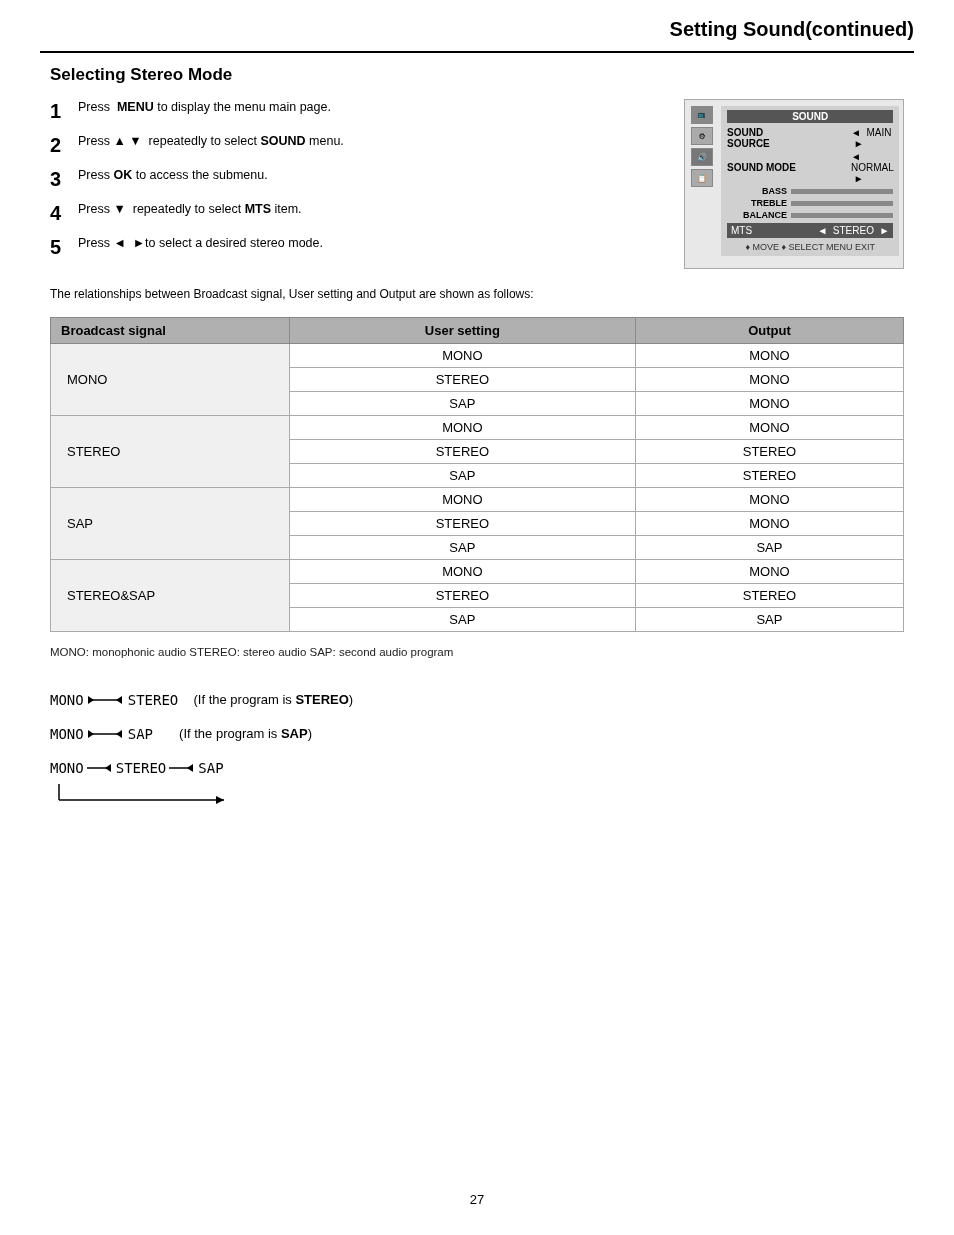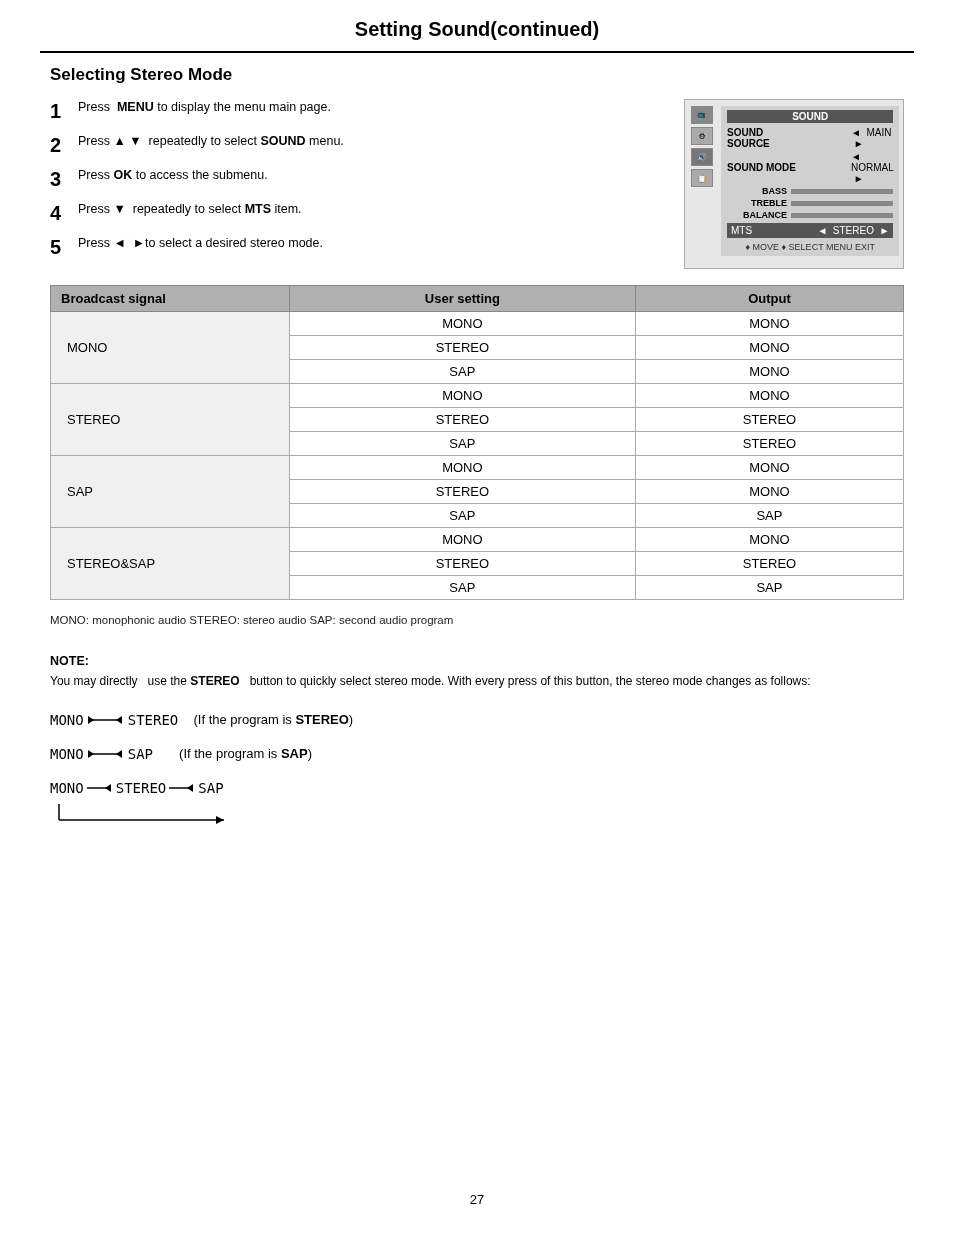--- a/index.html
+++ b/index.html
@@ -7,21 +7,21 @@
       width: 954px;
       min-height: 1235px;
       background: #fff;
       font-family: Arial, sans-serif;
       font-size: 13px;
       color: #000;
       position: relative;
     }
 
     .page-title {
-      text-align: center;
+      text-align: right;
       font-size: 20px;
       font-weight: bold;
       padding: 18px 0 10px 0;
       border-bottom: 2px solid #000;
       margin: 0 40px;
     }
 
     .content {
       padding: 12px 50px;
     }
@@ -335,20 +335,21 @@
             <span>MTS</span>
             <span>◄&nbsp; STEREO &nbsp;►</span>
           </div>
 
           <div class="tv-footer">♦ MOVE   ♦ SELECT    MENU  EXIT</div>
         </div>
       </div>
     </div>
   </div>
 
+  <div class="relationship-text">The relationships between Broadcast signal, User setting and Output are shown as follows:</div>
 
   <table class="data-table">
     <thead>
       <tr>
         <th class="left-col">Broadcast signal</th>
         <th>User setting</th>
         <th>Output</th>
       </tr>
     </thead>
     <tbody>
@@ -406,26 +407,20 @@
       </tr>
       <tr>
         <td>SAP</td>
         <td>SAP</td>
       </tr>
     </tbody>
   </table>
 
   <div class="abbrev-line">MONO: monophonic audio        STEREO: stereo audio              SAP: second audio program</div>
 
-  <div class="note-section">
-    <div class="note-title">NOTE:</div>
-    <div class="note-text">
-      You may directly &nbsp; use the <strong>STEREO</strong> &nbsp; button to quickly select stereo mode. With every press of this button, the stereo mode changes as follows:
-    </div>
-  </div>
 
   <div class="stereo-diagram">
 
     <div class="diagram-row" style="margin-bottom:6px;">
       <span style="font-family: monospace; font-size:14px; font-weight:normal;">MONO</span>
       <svg width="40" height="18" style="margin:0 2px;">
         <line x1="2" y1="9" x2="36" y2="9" stroke="black" stroke-width="1.5"></line>
         <polygon points="2,5 2,13 8,9" fill="black"></polygon>
         <polygon points="36,5 36,13 30,9" fill="black"></polygon>
       </svg>

